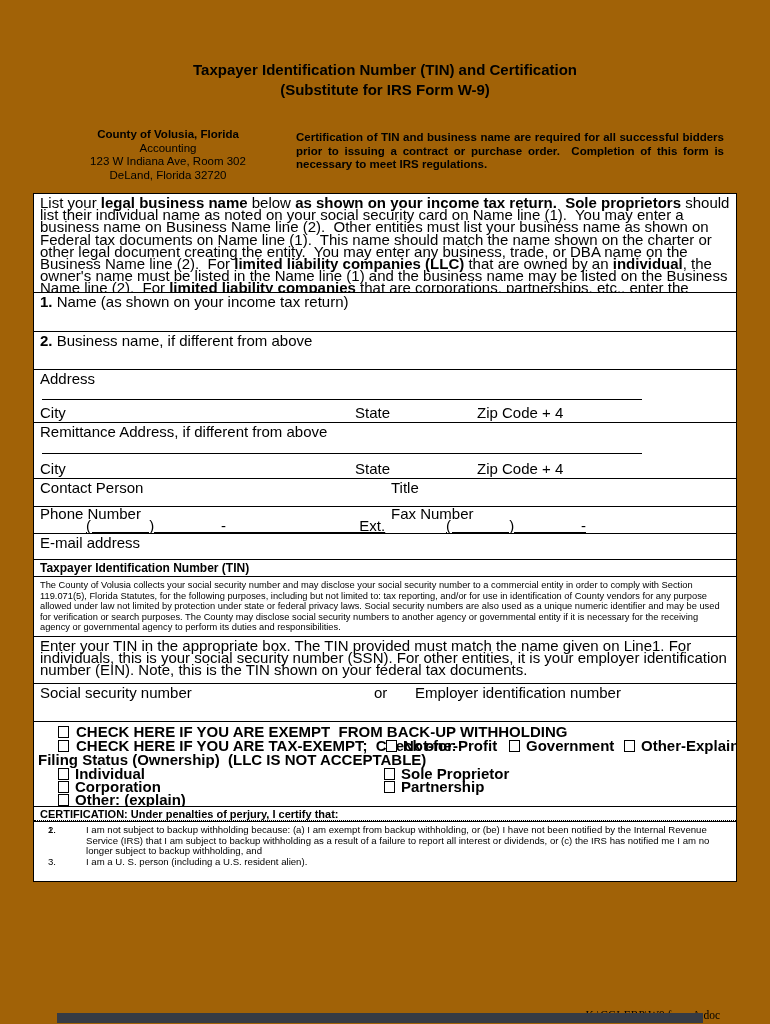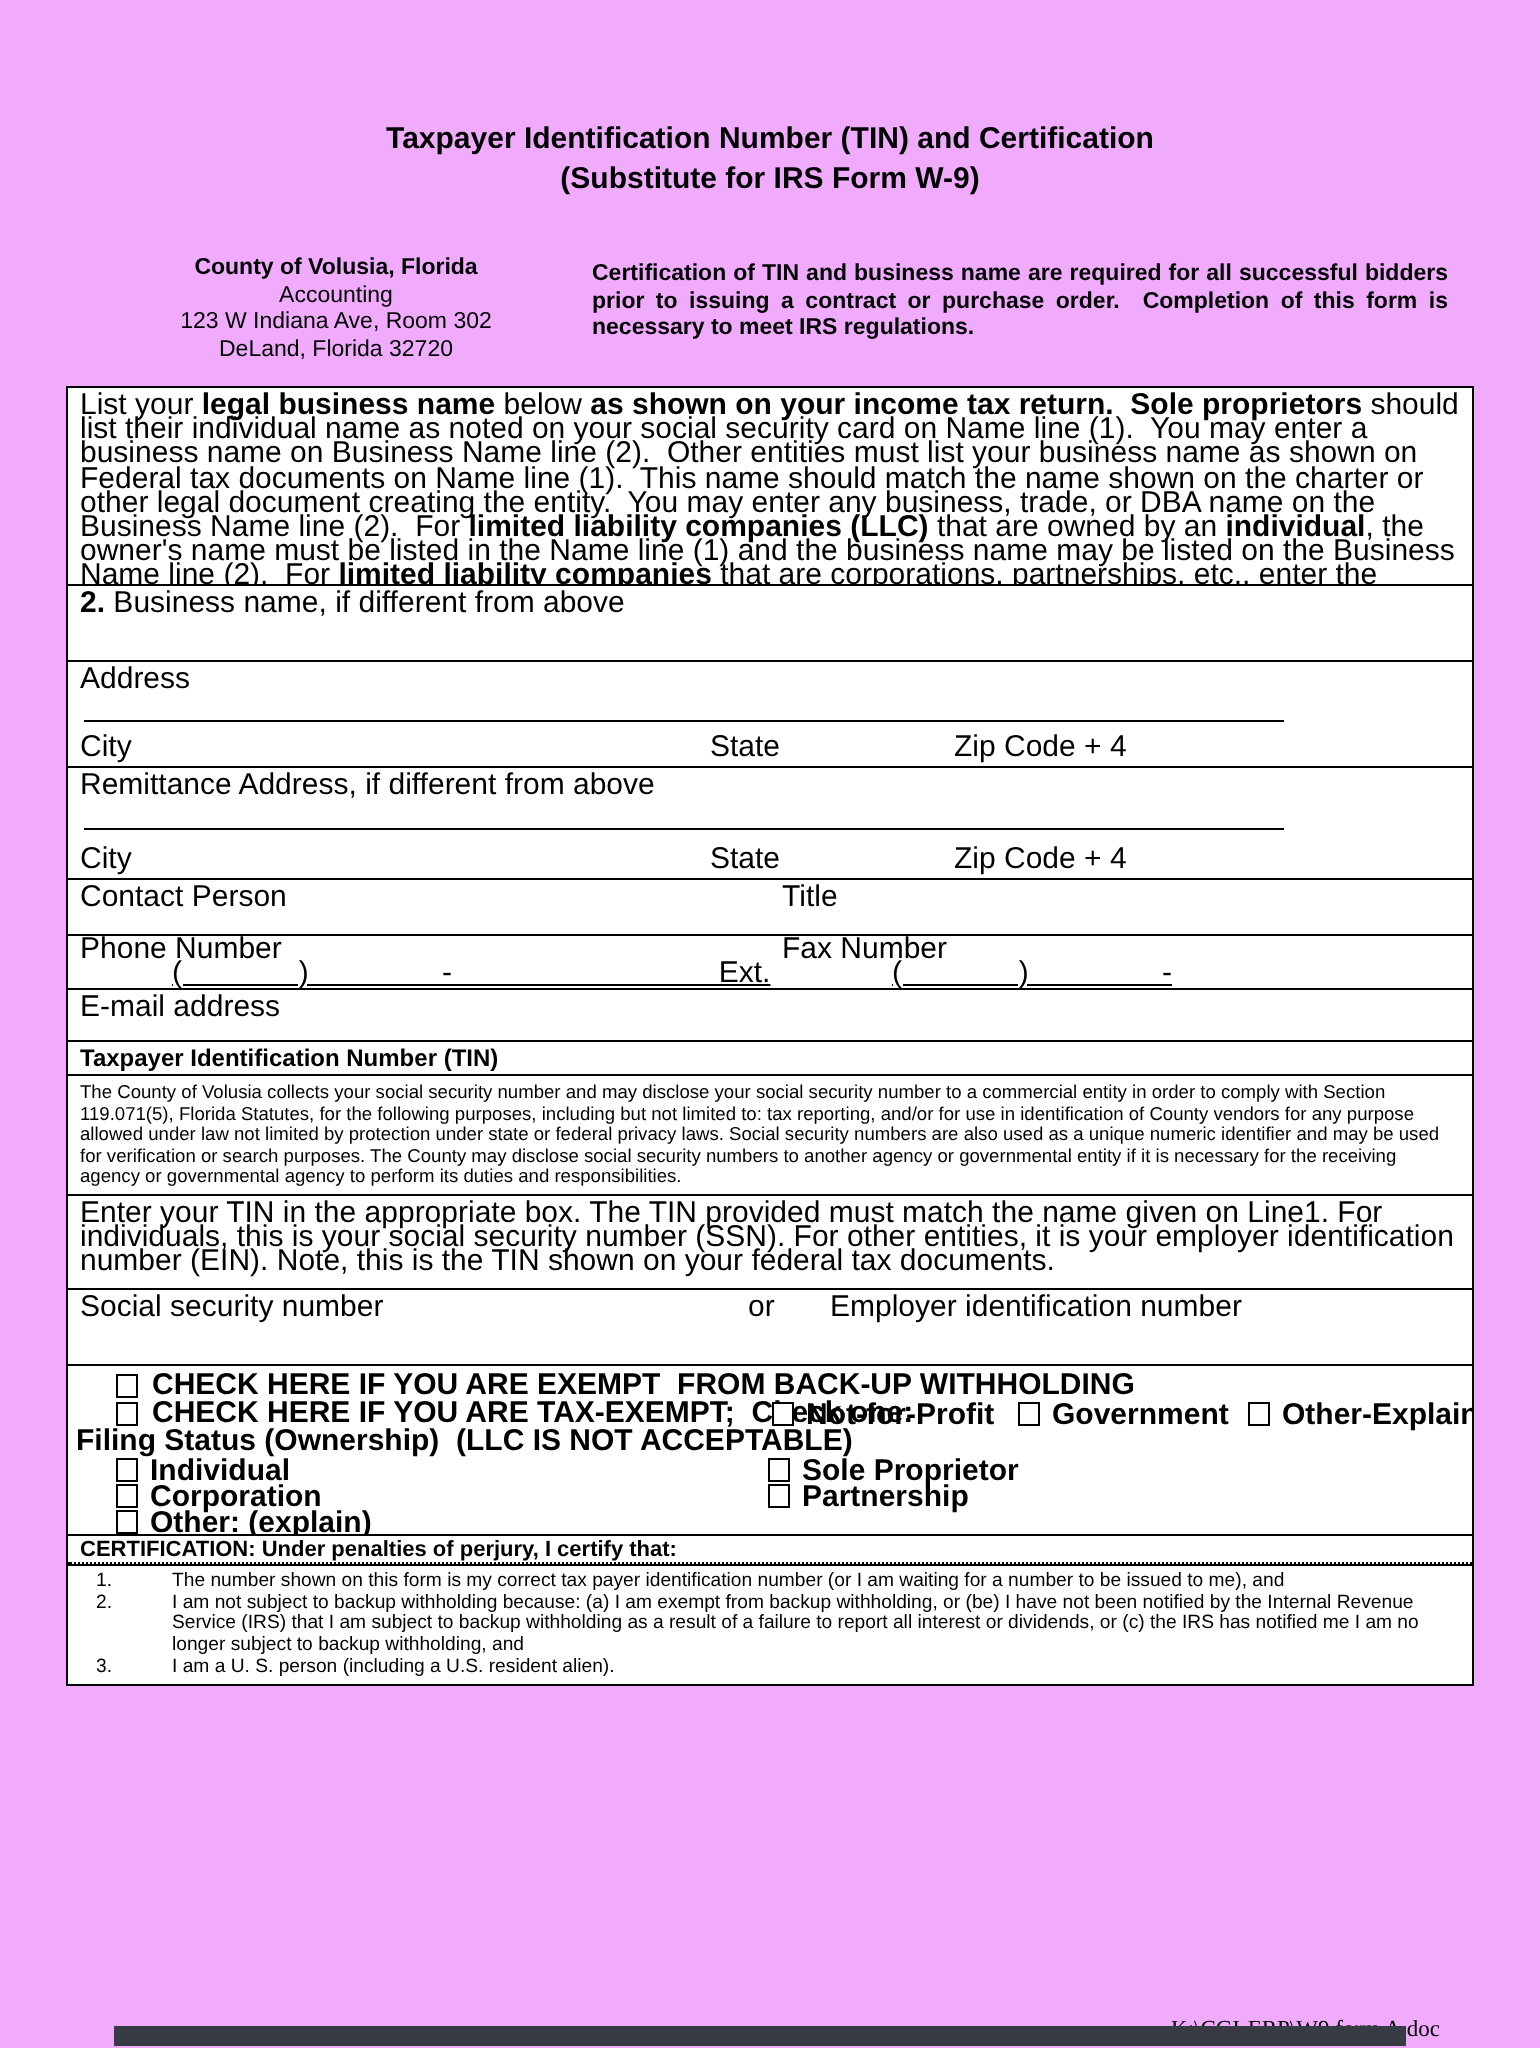--- a/index.html
+++ b/index.html
@@ -1,16 +1,16 @@
 <!DOCTYPE html>
 <html><head>
 <meta charset="utf-8">
 <style>
   html,body{margin:0;padding:0;background:#fff;}
-  .page{position:relative;width:770px;height:1024px;background:#f0abfc;overflow:hidden;
+  .page{position:relative;width:770px;height:1024px;background:#a16207;overflow:hidden;
         font-family:"Liberation Sans",sans-serif;color:#000;}
   .title{position:absolute;top:60px;left:0;width:770px;text-align:center;
          font-weight:bold;font-size:15px;line-height:20px;}
   .agency{position:absolute;top:128px;left:58px;width:220px;text-align:center;
           font-size:11.5px;line-height:13.5px;}
   .agency .aname{font-weight:bold;}
   .notice{position:absolute;top:131px;left:296px;width:428px;font-weight:bold;
           font-size:11.5px;line-height:13.7px;text-align:justify;white-space:pre-wrap;}
   .ftable{position:absolute;top:193px;left:33px;width:704px;border:1.5px solid #000;
           box-sizing:border-box;background:#fff;}
@@ -65,20 +65,23 @@
     <div>123 W Indiana Ave, Room 302</div>
     <div>DeLand, Florida 32720</div>
   </div>
 
   <div class="notice">Certification of TIN and business name are required for all successful bidders prior to issuing a contract or purchase order.  Completion of this form is necessary to meet IRS regulations.</div>
 
   <div class="ftable">
 
     <div class="row first intro"><span>List your </span><span class="bseg">legal business name</span><span> below </span><span class="bseg">as shown on your income tax return.  Sole proprietors</span><span> should list their individual name as noted on your social security card on Name line (1).  You may enter a business name on Business Name line (2).  Other entities must list your business name as shown on Federal tax documents on Name line (1).  This name should match the name shown on the charter or other legal document creating the entity.  You may enter any business, trade, or DBA name on the Business Name line (2).  For </span><span class="bseg">limited liability companies (LLC)</span><span> that are owned by an </span><span class="bseg">individual</span><span>, the owner's name must be listed in the Name line (1) and the business name may be listed on the Business Name line (2).  For </span><span class="bseg">limited liability companies</span><span> that are corporations, partnerships, etc., enter the business name on Name line (1)</span></div>
 
+    <div class="row r-name">
+      <span><span class="bseg">1.</span><span>  Name (as shown on your income tax return)</span></span>
+    </div>
 
     <div class="row r-biz">
       <span><span class="bseg">2.</span><span>  Business name, if different from above</span></span>
     </div>
 
     <div class="row r-addr">
       <span class="lbl">Address</span>
       <div class="fieldline" style="top:29px;"></div>
       <div class="cityline">
         <span class="abs" style="left:0;">City</span>
@@ -142,21 +145,20 @@
       <span class="ckopt" style="top:59px;left:24px;"><span class="cb"></span><span>Corporation</span></span>
       <span class="ckopt" style="top:59px;left:350px;"><span class="cb"></span><span>Partnership</span></span>
       <span class="ckopt" style="top:72px;left:24px;"><span class="cb"></span><span>Other: (explain)</span></span>
     </div>
 
     <div class="row r-certh">CERTIFICATION:  Under penalties of perjury, I certify that:</div>
 
     <div class="row r-certlist">
       <div class="citem">
         <span class="n">1.</span>
-        <span>The number shown on this form is my correct tax payer identification number (or I am waiting for a number to be issued to me), and</span>
       </div>
       <div class="citem">
         <span class="n">2.</span>
         <span>I am not subject to backup withholding because: (a) I am exempt from backup withholding, or (be) I have not been notified by the Internal Revenue Service (IRS) that I am subject to backup withholding as a result of a failure to report all interest or dividends, or (c) the IRS has notified me I am no longer subject to backup withholding, and</span>
       </div>
       <div class="citem">
         <span class="n">3.</span>
         <span>I am a U. S. person (including a U.S. resident alien).</span>
       </div>
     </div>

